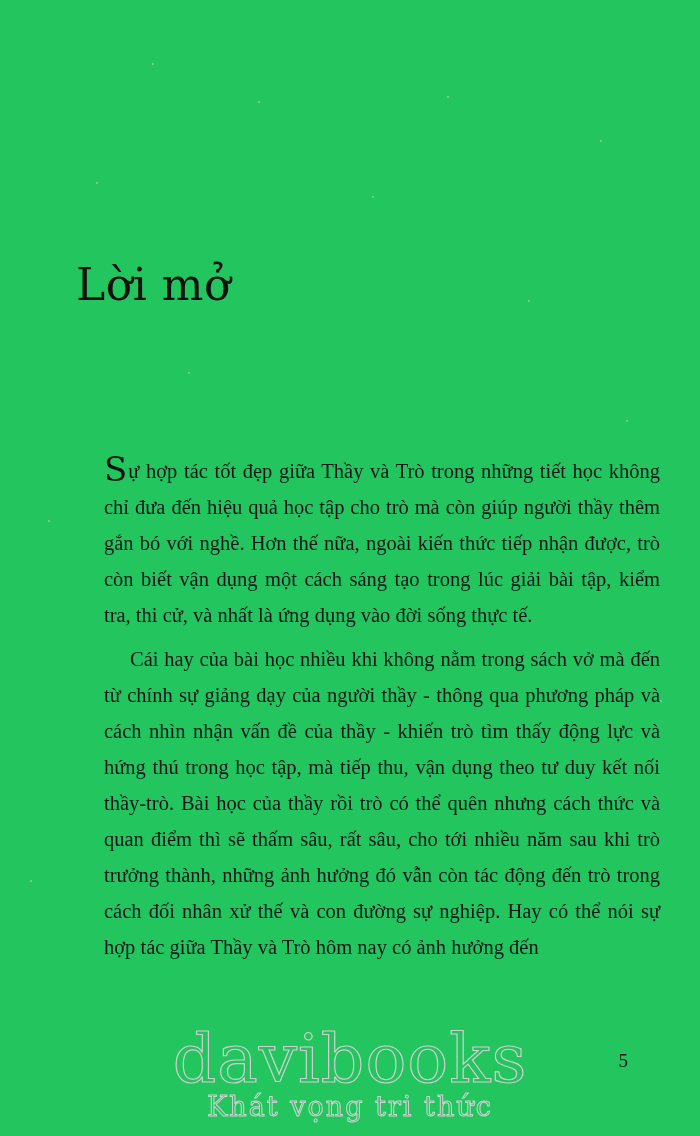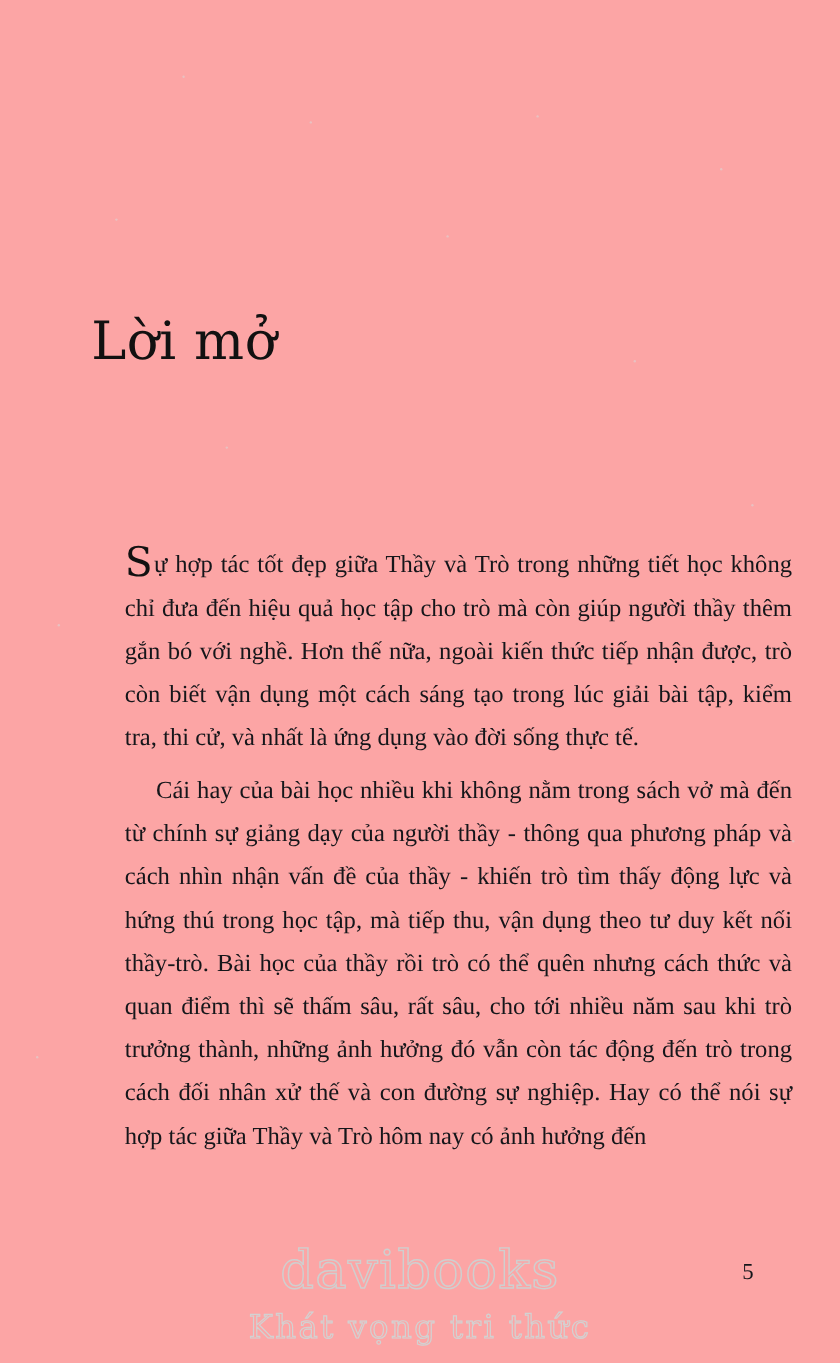--- a/index.html
+++ b/index.html
@@ -12,21 +12,21 @@
     height: 1136px;
     position: relative;
     overflow: hidden;
     font-family: "Liberation Serif", serif;
     color: #1a1a1a;
   }
 
   .page {
     position: absolute;
     inset: 0;
-    background: #fca5a5;
+    background: #22c55e;
   }
 
   
   .speckle {
     position: absolute;
     background: #d8d8d8;
     border-radius: 50%;
     opacity: 0.55;
   }
 
@@ -90,21 +90,21 @@
     position: absolute;
     left: 0;
     right: 0;
     bottom: 12px;
     text-align: center;
     pointer-events: none;
     user-select: none;
   }
   .wm-main {
     font-family: "DejaVu Serif", serif;
-    font-size: 44px;
+    font-size: 68px;
     line-height: 70px;
     letter-spacing: 1px;
     color: transparent;
     -webkit-text-stroke: 1.2px #cfcfcf;
     text-shadow: 0 0 0 transparent;
   }
   .wm-sub {
     font-family: "DejaVu Serif", serif;
     font-size: 27px;
     line-height: 34px;

